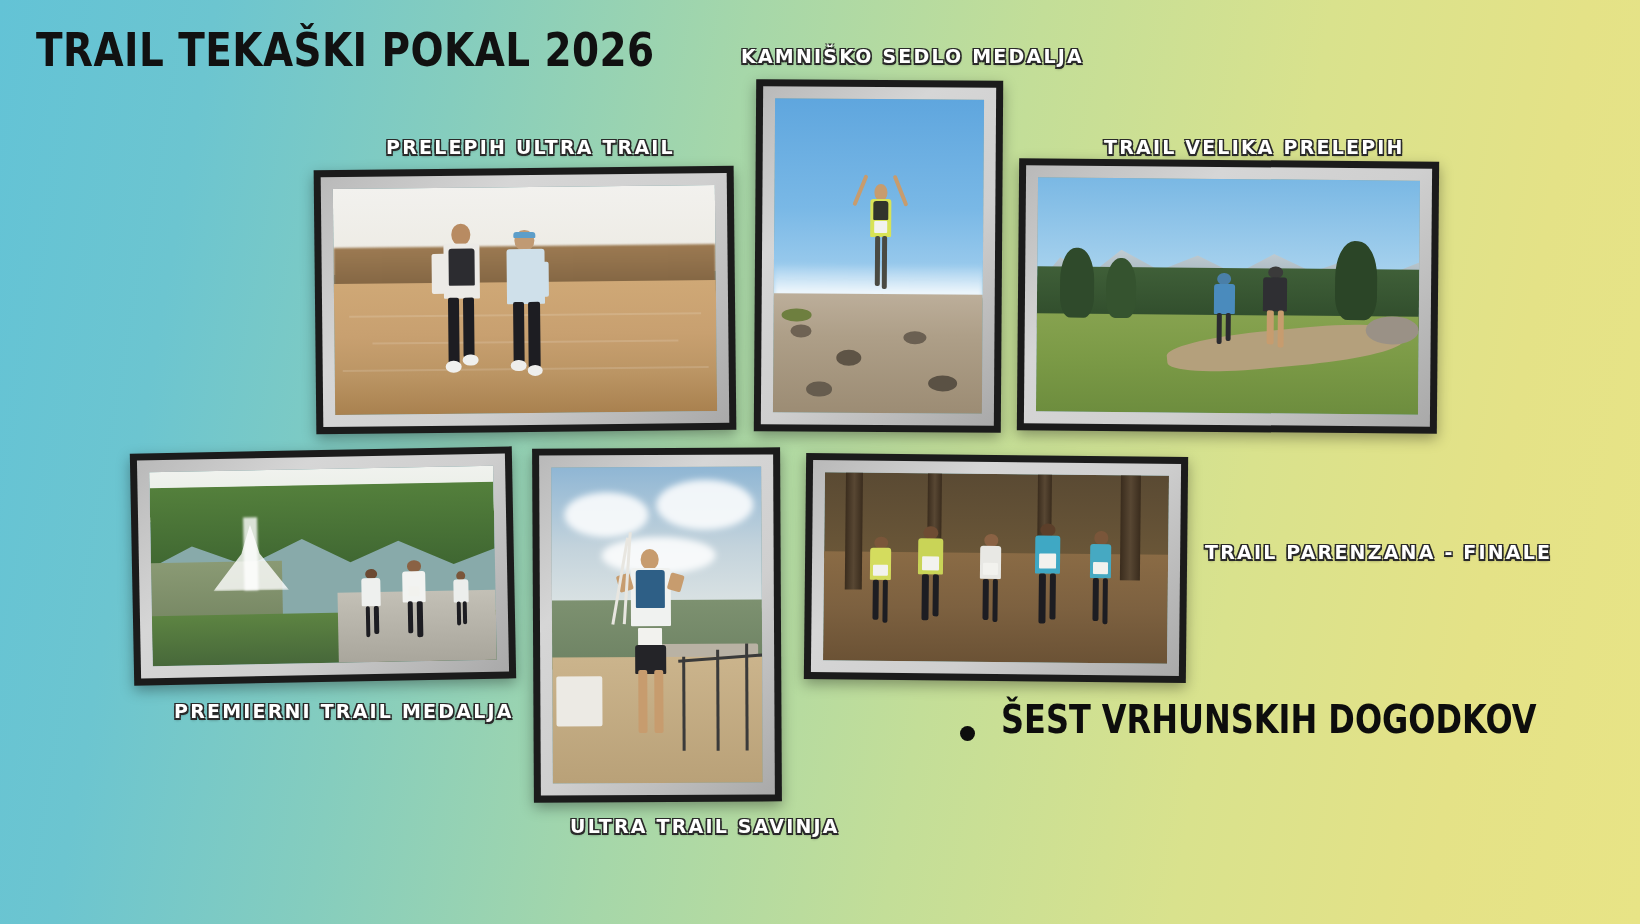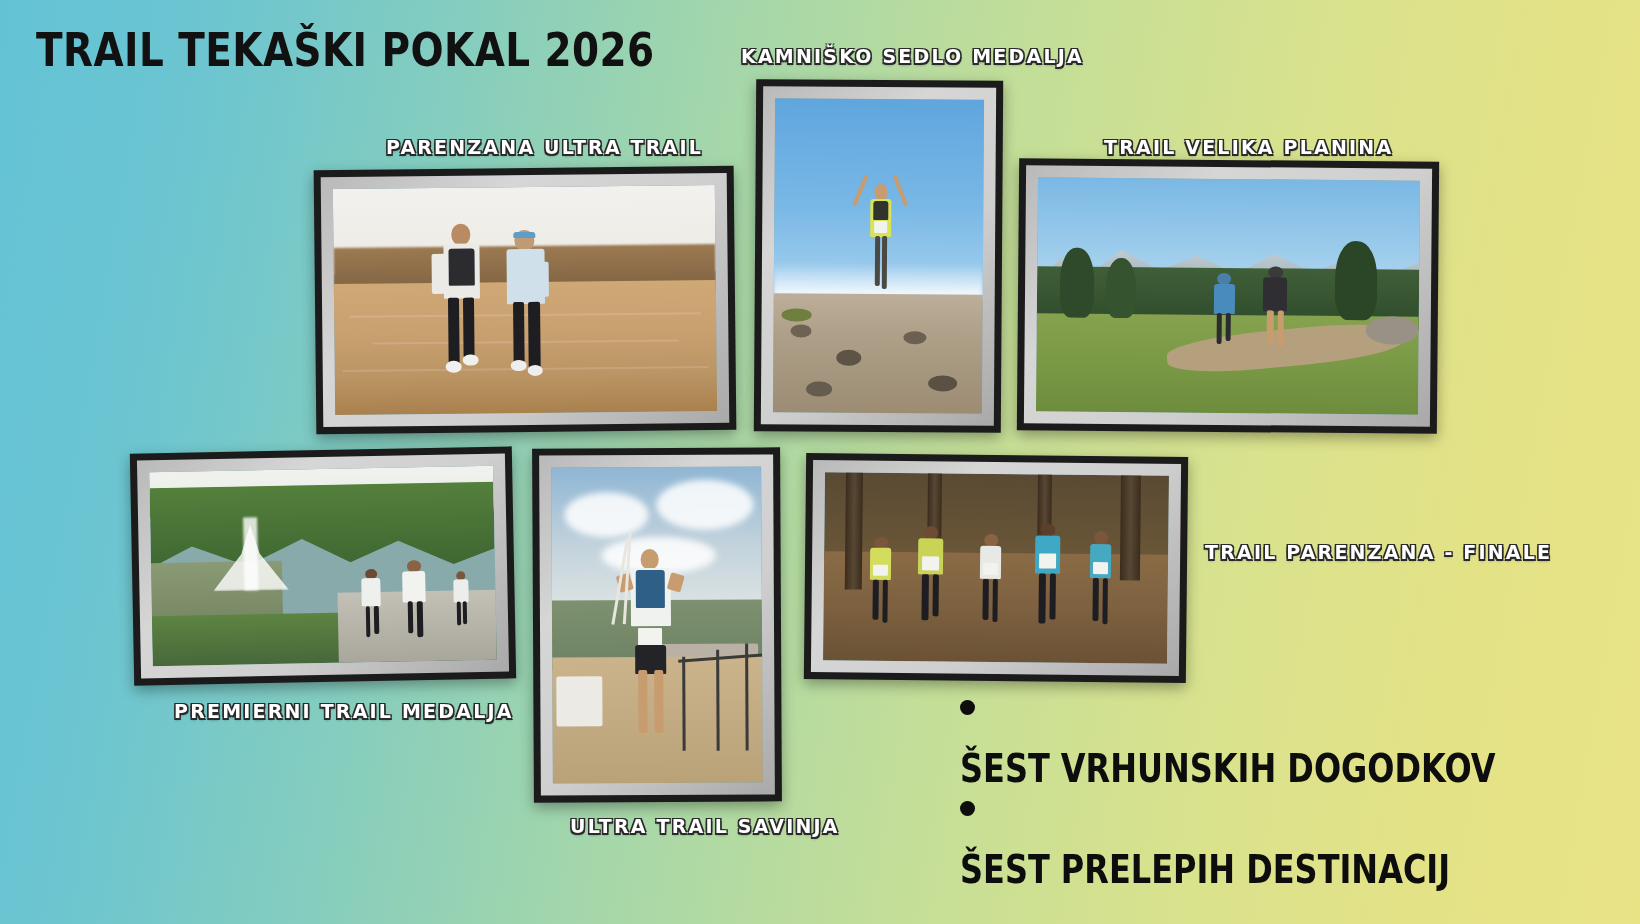--- a/index.html
+++ b/index.html
@@ -81,24 +81,23 @@
 
   
   #benefits {
     position: absolute;
     left: 960px;
     top: 700px;
     width: 640px;
   }
   .benefit-row {
     display: flex;
-    align-items: flex-start;
-    gap: 34px;
+    align-items: flex-end;
+    gap: 26px;
     margin-bottom: 11px;
-    flex-direction: column;
   }
   .bullet-dot {
     width: 15px;
     height: 15px;
     border-radius: 50%;
     background: #0d0d0d;
     flex: 0 0 auto;
   }
   .benefit-text {
     font-family: "DejaVu Sans", sans-serif;
@@ -206,21 +205,21 @@
         <div class="torso" style="left:20%;top:12%;width:58%;height:34%;background:#cfe0ea;"></div>
         <div class="arm" style="left:60%;top:20%;width:24%;height:22%;background:#cfe0ea;"></div>
         <div class="leg" style="left:28%;top:45%;width:18%;height:38%;"></div>
         <div class="leg" style="left:52%;top:45%;width:18%;height:41%;"></div>
         <div class="blob" style="left:24%;top:81%;width:24%;height:7%;background:#eeeeec;"></div>
         <div class="blob" style="left:50%;top:84%;width:24%;height:7%;background:#eeeeec;"></div>
       </div>
     </div>
   </div>
 </div>
-<div class="caption" style="left:386px; top:136px;">PARENZANA ULTRA TRAIL</div>
+<div class="caption" style="left:386px; top:136px;">PRELEPIH ULTRA TRAIL</div>
 
 <div class="frame" style="left:755px; top:80px; width:247px; height:352px; transform: rotate(0.4deg);">
   <div class="mat">
     <div class="photo">
       <div class="p2-sky sky"></div>
       <div class="p2-clouds"></div>
       <div class="p2-rock"></div>
       <div class="blob" style="left:8%;top:72%;width:10%;height:4%;background:#6e6253;"></div>
       <div class="blob" style="left:30%;top:80%;width:12%;height:5%;background:#5e5446;"></div>
       <div class="blob" style="left:62%;top:74%;width:11%;height:4%;background:#6b6052;"></div>
@@ -265,21 +264,21 @@
 
       <div class="runner" style="left:58%;top:37%;width:9%;height:36%;">
         <div class="head" style="left:28%;top:0;width:44%;height:15%;background:#3a3a3a;"></div>
         <div class="torso" style="left:14%;top:14%;width:70%;height:40%;background:#2f2f33;"></div>
         <div class="leg" style="left:26%;top:53%;width:18%;height:40%;background:#c79c6e;"></div>
         <div class="leg" style="left:56%;top:53%;width:18%;height:44%;background:#c79c6e;"></div>
       </div>
     </div>
   </div>
 </div>
-<div class="caption" style="left:1104px; top:136px;">TRAIL VELIKA PLANINA</div>
+<div class="caption" style="left:1104px; top:136px;">TRAIL VELIKA PRELEPIH</div>
 
 <div class="frame" style="left:132px; top:450px; width:382px; height:232px; transform: rotate(-1.1deg);">
   <div class="mat">
     <div class="photo">
       <div class="p4-sky sky"></div>
       <div class="p4-trees" style="clip-path:polygon(0 0,100% 0,100% 72%,88% 88%,72% 62%,58% 84%,44% 58%,28% 86%,12% 64%,0 86%);"></div>
       <div class="p4-lake"></div>
       <div class="p4-bank"></div>
       <div class="p4-pave"></div>
       <div class="p4-fountain" style="left:18%;top:28%;width:22%;height:34%;clip-path:polygon(50% 0,62% 44%,100% 100%,0 100%,38% 44%);"></div>
@@ -391,17 +390,13 @@
     </div>
   </div>
 </div>
 <div class="caption" style="left:1205px; top:541px;">TRAIL PARENZANA - FINALE</div>
 
 <div id="benefits">
   <div class="benefit-row">
     <span class="bullet-dot"></span>
     <span class="benefit-text">ŠEST VRHUNSKIH DOGODKOV</span>
   </div>
-  <div class="benefit-row">
-    <span class="bullet-dot"></span>
-    <span class="benefit-text">ŠEST PRELEPIH DESTINACIJ</span>
-  </div>
 </div>
 
 </body></html>

